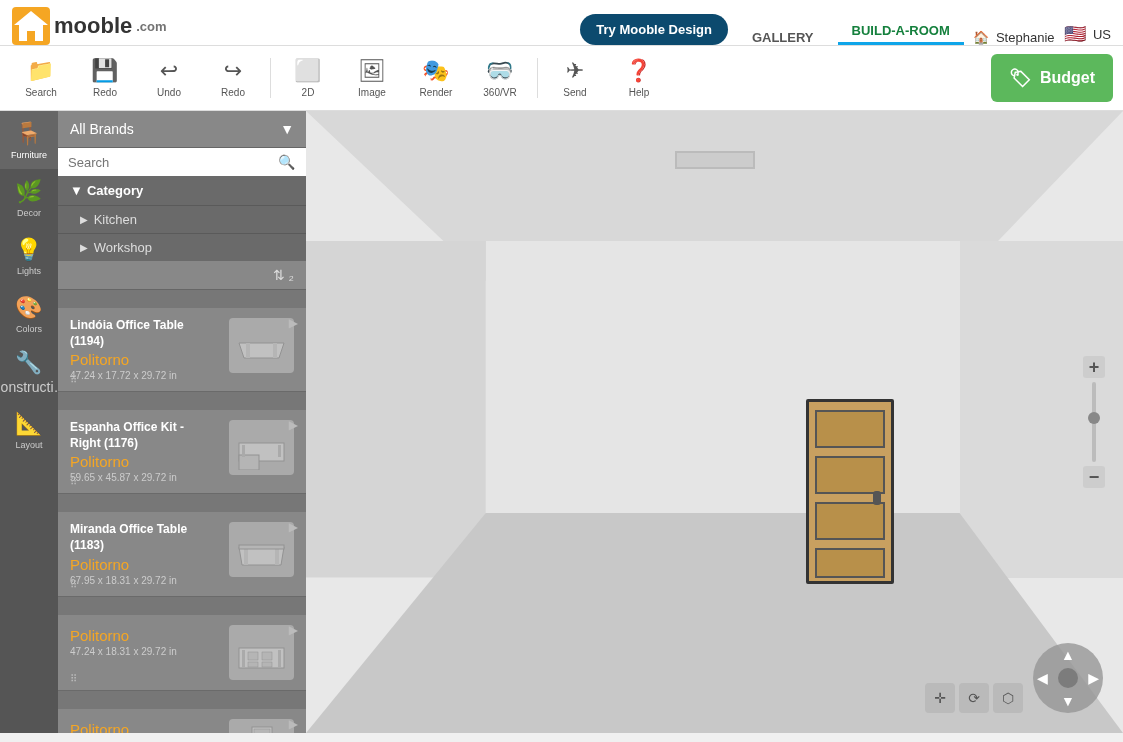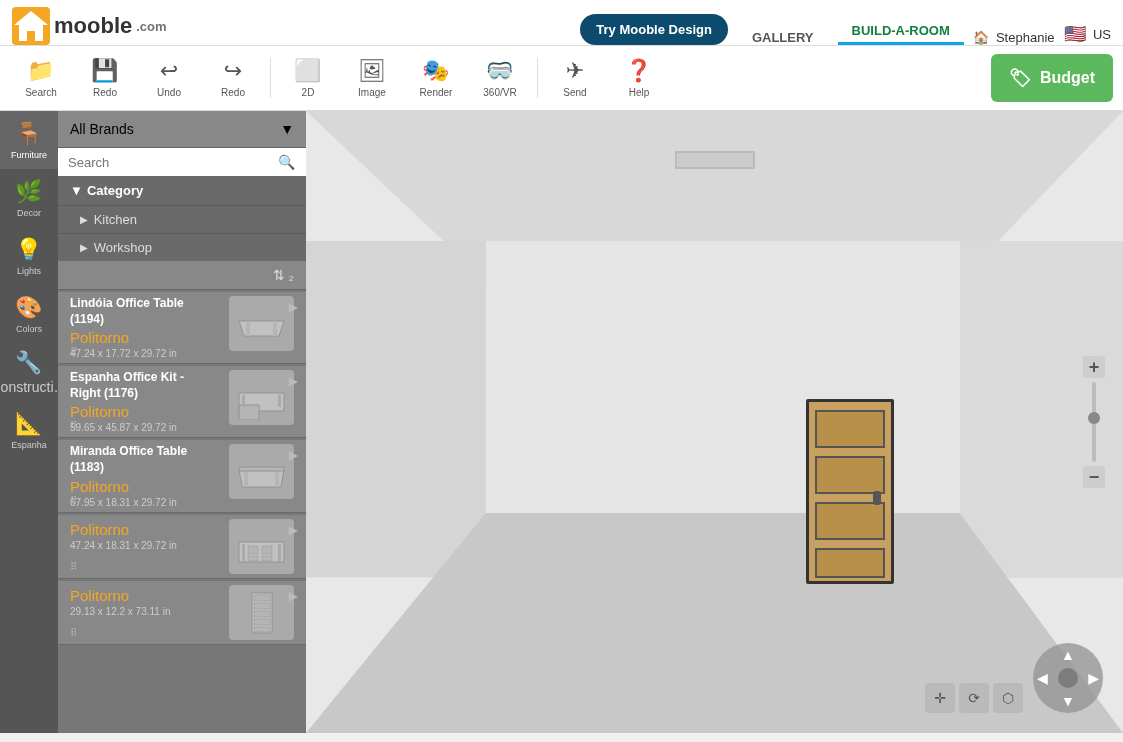--- a/index.html
+++ b/index.html
@@ -99,21 +99,21 @@
       display: flex;
       flex-direction: column;
       overflow: hidden;
     }
     .brand-selector {
       background: #888;
       display: flex;
       align-items: center;
       justify-content: space-between;
       padding: 10px 12px;
-      color: #000000;
+      color: #ffffff;
       font-size: 14px;
       cursor: pointer;
       border-bottom: 1px solid #666;
     }
     .search-box {
       display: flex;
       align-items: center;
       background: #fff;
       margin: 0;
       padding: 6px 10px;
@@ -169,22 +169,22 @@
       flex: 1;
       overflow-y: auto;
       background: #777;
     }
     .product-list::-webkit-scrollbar { width: 6px; }
     .product-list::-webkit-scrollbar-track { background: #666; }
     .product-list::-webkit-scrollbar-thumb { background: #555; }
 
     .product-item {
       background: #888;
-      margin: 2px 0;
-      padding: 4px 12px;
+      margin: 18px 0;
+      padding: 10px 12px;
       display: flex;
       align-items: flex-start;
       gap: 16px;
       cursor: pointer;
       border-bottom: 1px solid #6a6a6a;
       position: relative;
     }
     .product-info { flex: 1; }
     .product-name { color: #fff; font-size: 12px; font-weight: bold; line-height: 1.3; }
     .product-brand { color: #f5a623; font-size: 15px; margin-top: 2px; }
@@ -458,21 +458,21 @@
     <div class="sidebar-icon-item">
       <span class="icon-shape">🎨</span>
       <span>Colors</span>
     </div>
     <div class="sidebar-icon-item">
       <span class="icon-shape">🔧</span>
       <span style="font-size:14px;">Constructi…</span>
     </div>
     <div class="sidebar-icon-item">
       <span class="icon-shape">📐</span>
-      <span>Espanha</span>
+      <span>Layout</span>
     </div>
   </div>
 
   <div class="panel">
 
     <div class="brand-selector">
       <span>All Brands</span>
       <span>▼</span>
     </div>
 

